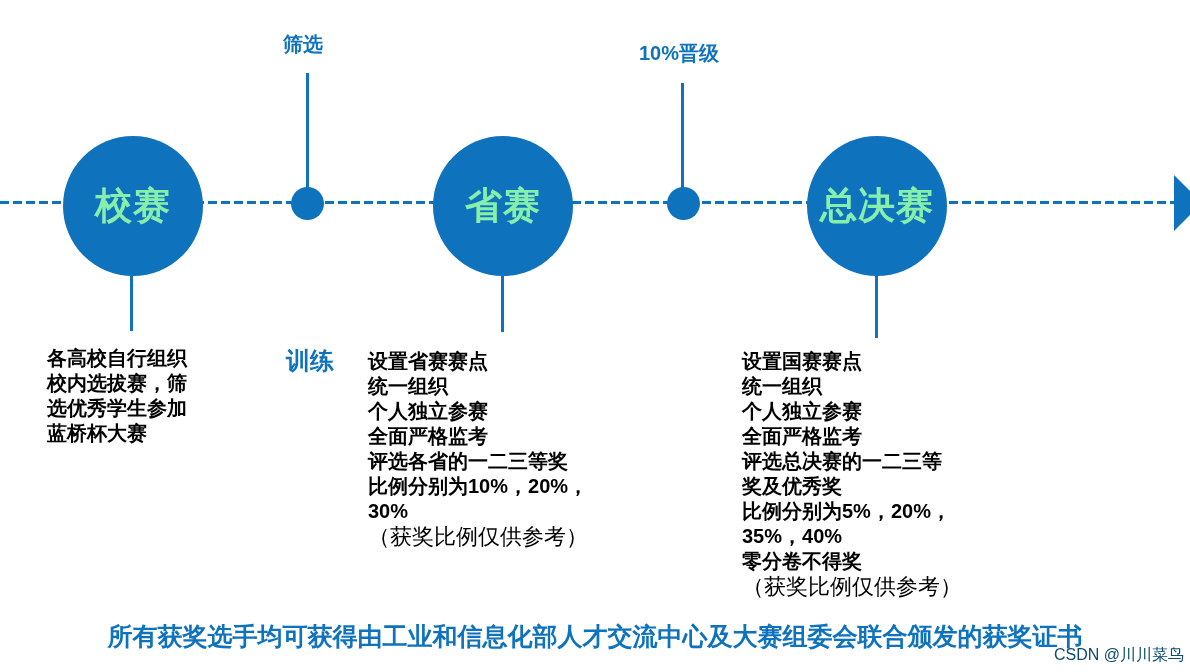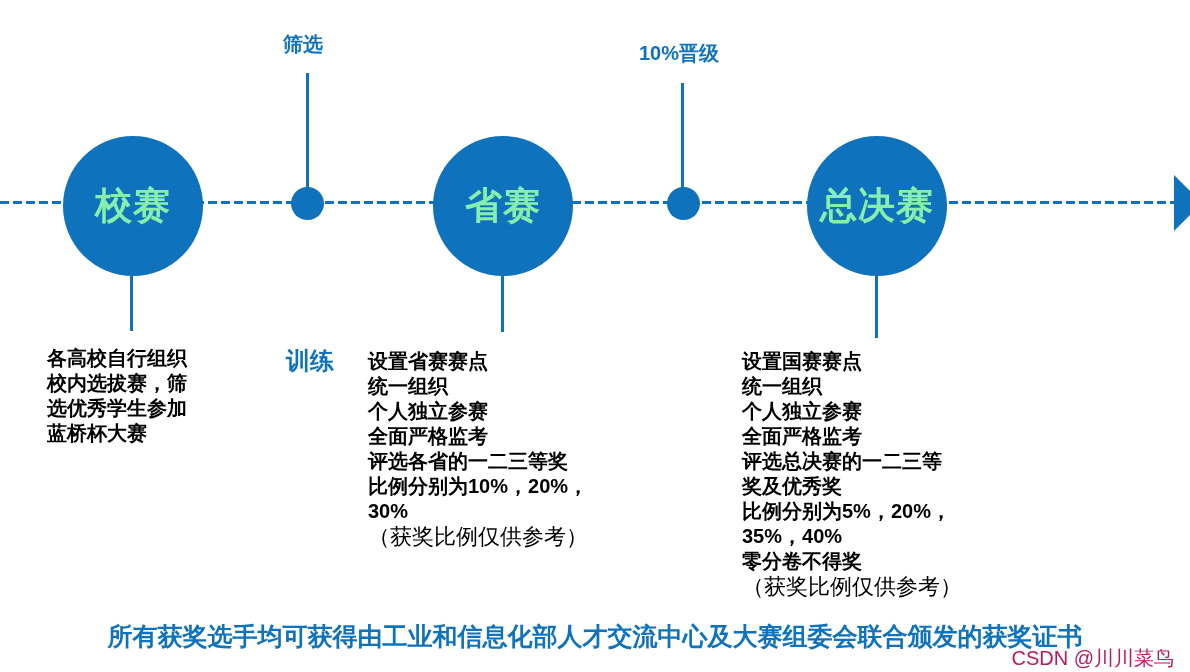--- a/index.html
+++ b/index.html
@@ -69,23 +69,23 @@
     left:0; top:620px;
     width:1190px;
     text-align:center;
     color:#0e72bd;
     font-size:25px;
     font-weight:bold;
     white-space:nowrap;
   }
   .watermark{
     position:absolute;
-    right:16px; top:645px;
-    color:#be185d;
-    font-size:20px;
+    right:6px; top:645px;
+    color:#0c4a6e;
+    font-size:16px;
     white-space:nowrap;
   }
 </style>
 </head>
 <body>
 
 <div class="canvas">
 
   <div class="timeline-line"></div>
   <div class="arrow"></div>

